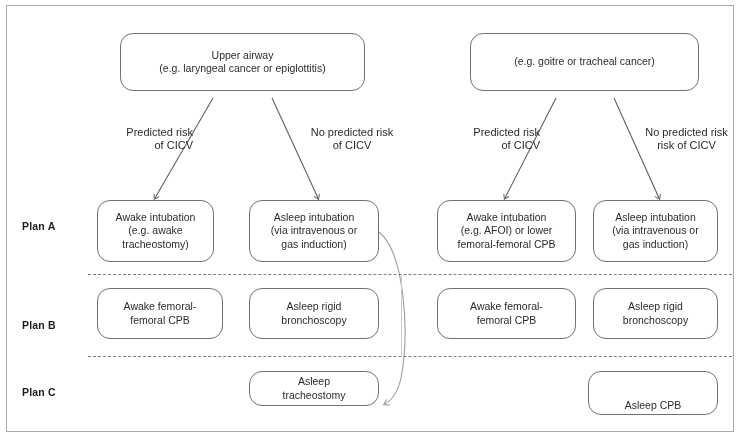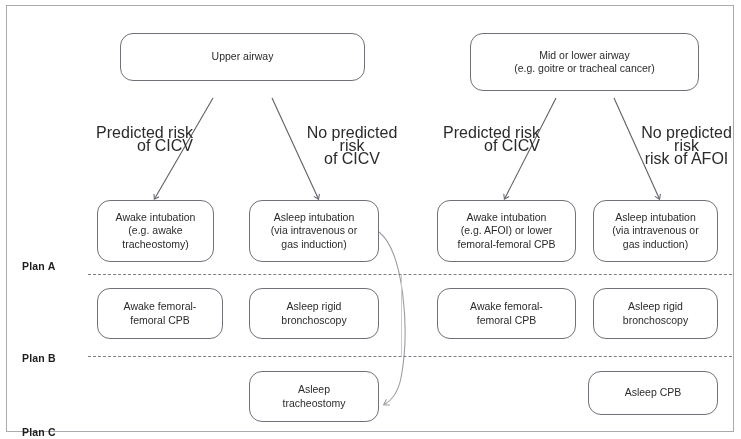--- a/index.html
+++ b/index.html
@@ -41,25 +41,24 @@
     justify-content: center;
     padding: 2px 4px;
   }
   .box span { display: block; }
   .plan-label {
     position: absolute;
     font-size: 10.5px;
     font-weight: bold;
     color: #1d1d1d;
     letter-spacing: 0.2px;
-    margin-top: 40px;
   }
   .branch-label {
     position: absolute;
-    font-size: 16px;
+    font-size: 11px;
     line-height: 13px;
     color: #2b2b2b;
   }
   .branch-label.left-al { text-align: center; }
   .branch-label.right-al { text-align: right; }
   svg.overlay {
     position: absolute;
     left: 0;
     top: 0;
     width: 741px;
@@ -109,29 +108,29 @@
 
     <g>
       <path d="M379,232 C404,252 410,330 401,378 C398,392 392,400 385,404" fill="none" stroke="#9a9ea4" stroke-width="1.1" marker-end="url(#ah2)"></path>
     </g>
   </svg>
 
   <div class="dash" style="left:88px; top:274px; width:644px;"></div>
   <div class="dash" style="left:88px; top:356px; width:644px;"></div>
   <div class="vsep" style="left:401px; top:274px; height:82px;"></div>
 
-  <div class="box" style="left:120px; top:33px; width:245px; height:48px;">
+  <div class="box" style="left:120px; top:33px; width:245px; height:58px;">
     <span>
       <span>Upper airway</span>
+      <span>(e.g. laryngeal cancer or epiglottitis)</span>
     </span>
   </div>
 
   <div class="box" style="left:470px; top:33px; width:229px; height:58px;">
     <span>
-      <span>Mid or lower airway</span>
       <span>(e.g. goitre or tracheal cancer)</span>
     </span>
   </div>
 
   <div class="branch-label right-al" style="left:83px; top:126px; width:110px;">
     <span>Predicted risk</span><br>
     <span>of CICV</span>
   </div>
 
   <div class="branch-label left-al" style="left:292px; top:126px; width:120px;">
@@ -139,25 +138,25 @@
     <span>of CICV</span>
   </div>
 
   <div class="branch-label right-al" style="left:430px; top:126px; width:110px;">
     <span>Predicted risk</span><br>
     <span>of CICV</span>
   </div>
 
   <div class="branch-label left-al" style="left:634px; top:126px; width:105px;">
     <span>No predicted risk</span><br>
-    <span>risk of AFOI</span>
+    <span>risk of CICV</span>
   </div>
 
   <div class="plan-label" style="left:22px; top:220px;">Plan A</div>
-  <div class="plan-label" style="left:22px; top:312px;">Plan B</div>
+  <div class="plan-label" style="left:22px; top:319px;">Plan B</div>
   <div class="plan-label" style="left:22px; top:386px;">Plan C</div>
 
   <div class="box" style="left:97px; top:200px; width:117px; height:62px;">
     <span>
       <span>Awake intubation</span>
       <span>(e.g. awake</span>
       <span>tracheostomy)</span>
     </span>
   </div>
 
@@ -206,25 +205,25 @@
     </span>
   </div>
 
   <div class="box" style="left:593px; top:288px; width:125px; height:51px;">
     <span>
       <span>Asleep rigid</span>
       <span>bronchoscopy</span>
     </span>
   </div>
 
-  <div class="box" style="left:249px; top:371px; width:130px; height:51px;">
+  <div class="box" style="left:249px; top:371px; width:130px; height:35px;">
     <span>
       <span>Asleep</span>
       <span>tracheostomy</span>
     </span>
   </div>
 
-  <div class="box" style="left:588px; top:371px; width:130px; height:44px;">
+  <div class="box" style="left:588px; top:371px; width:130px; height:44px;align-items:flex-end;">
     <span>
       <span>Asleep CPB</span>
     </span>
   </div>
 </div>
 
 </body></html>

